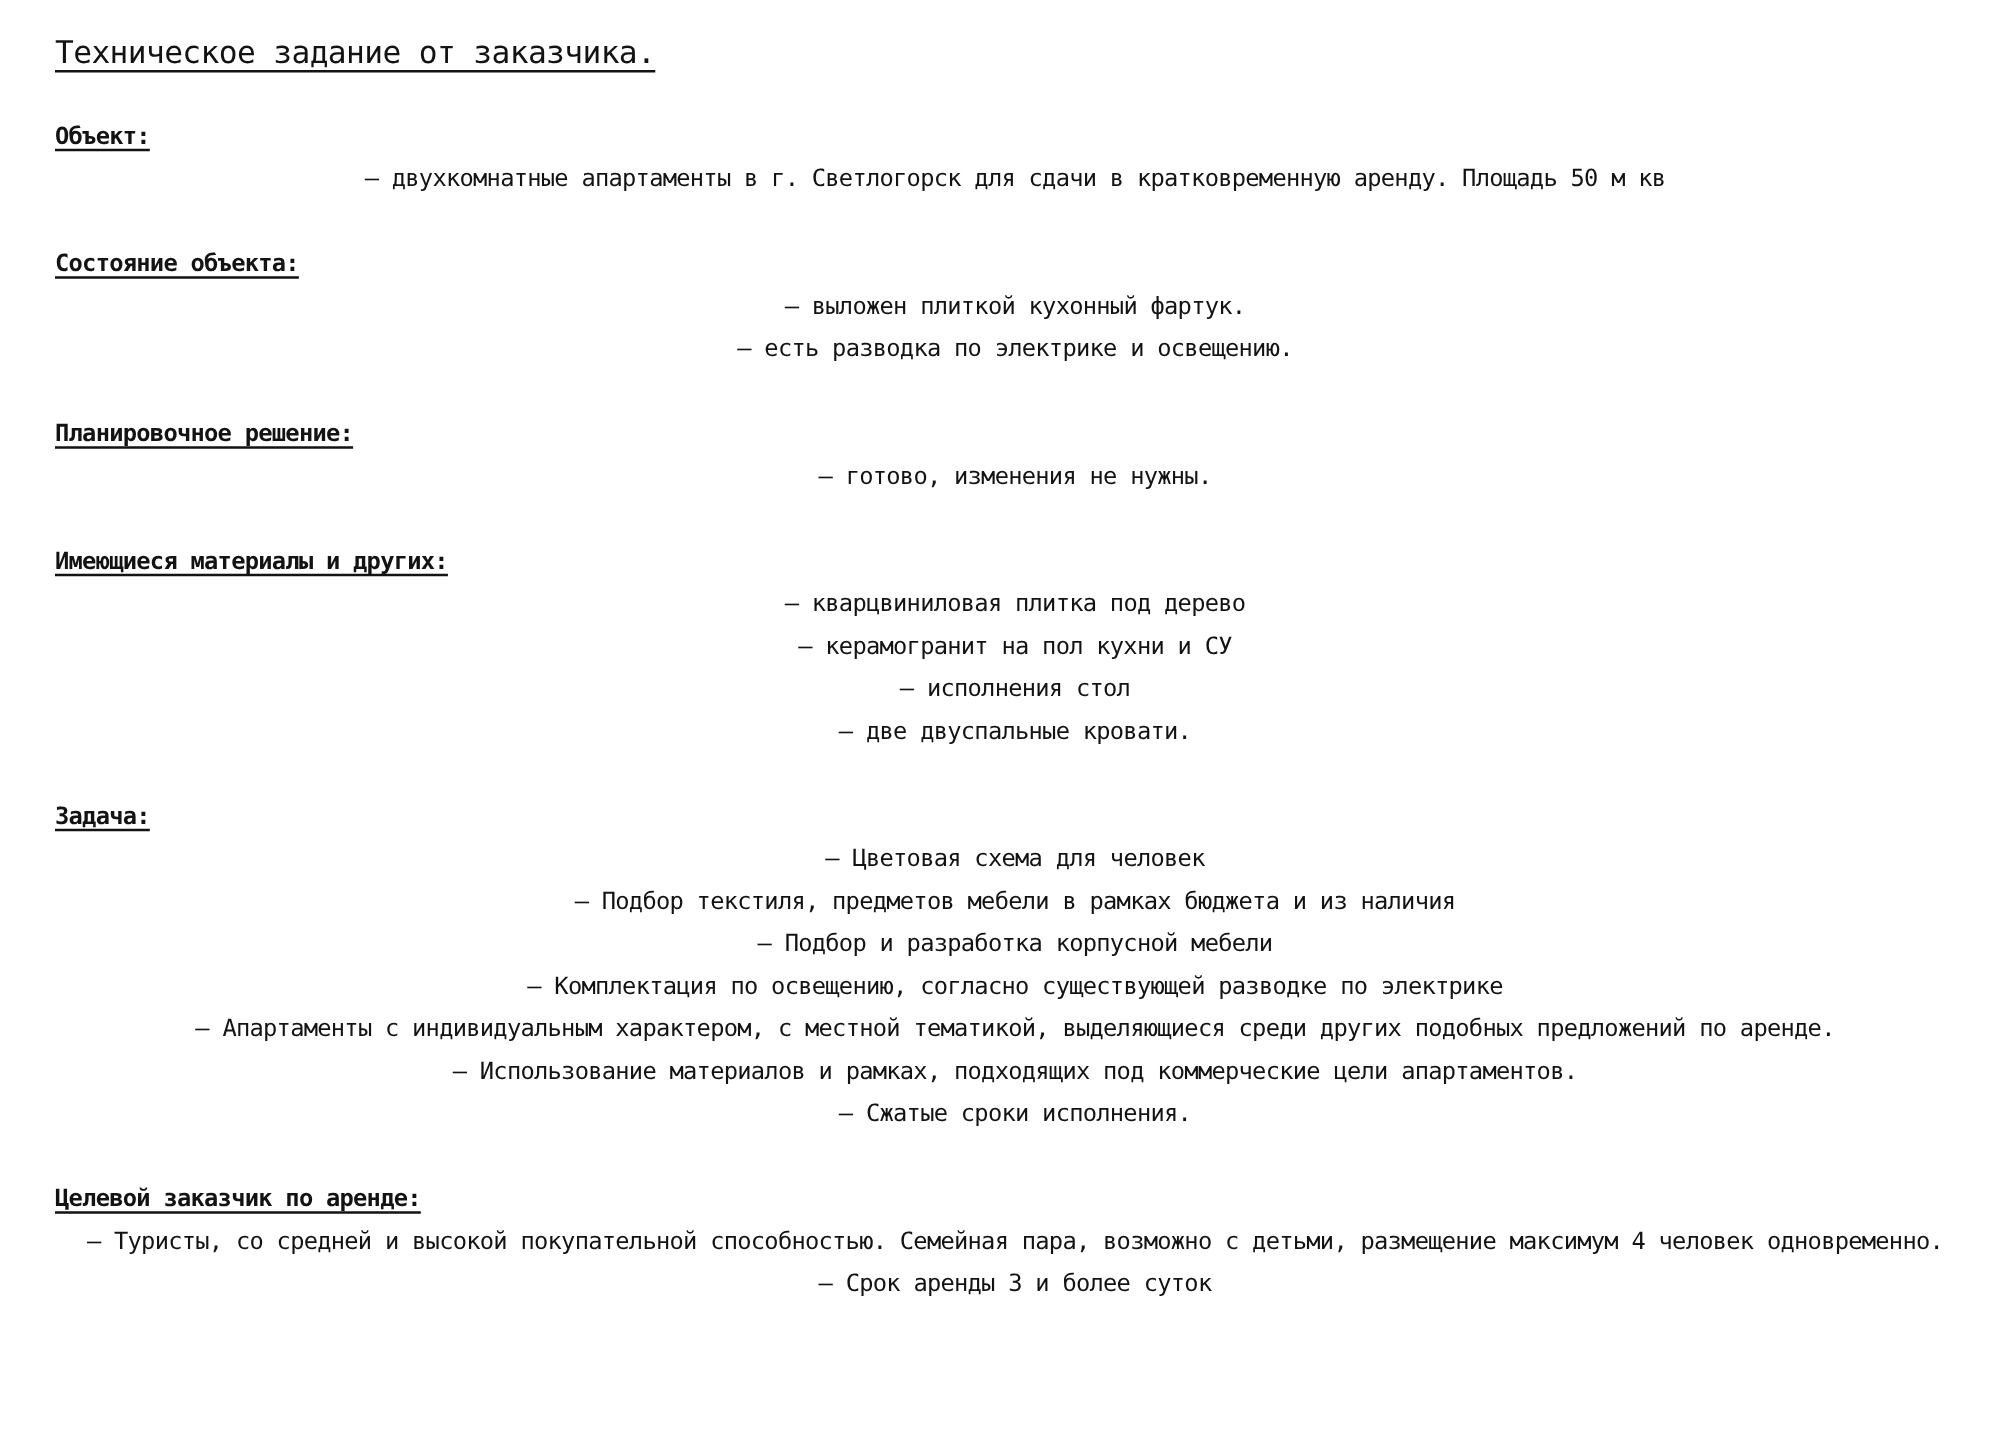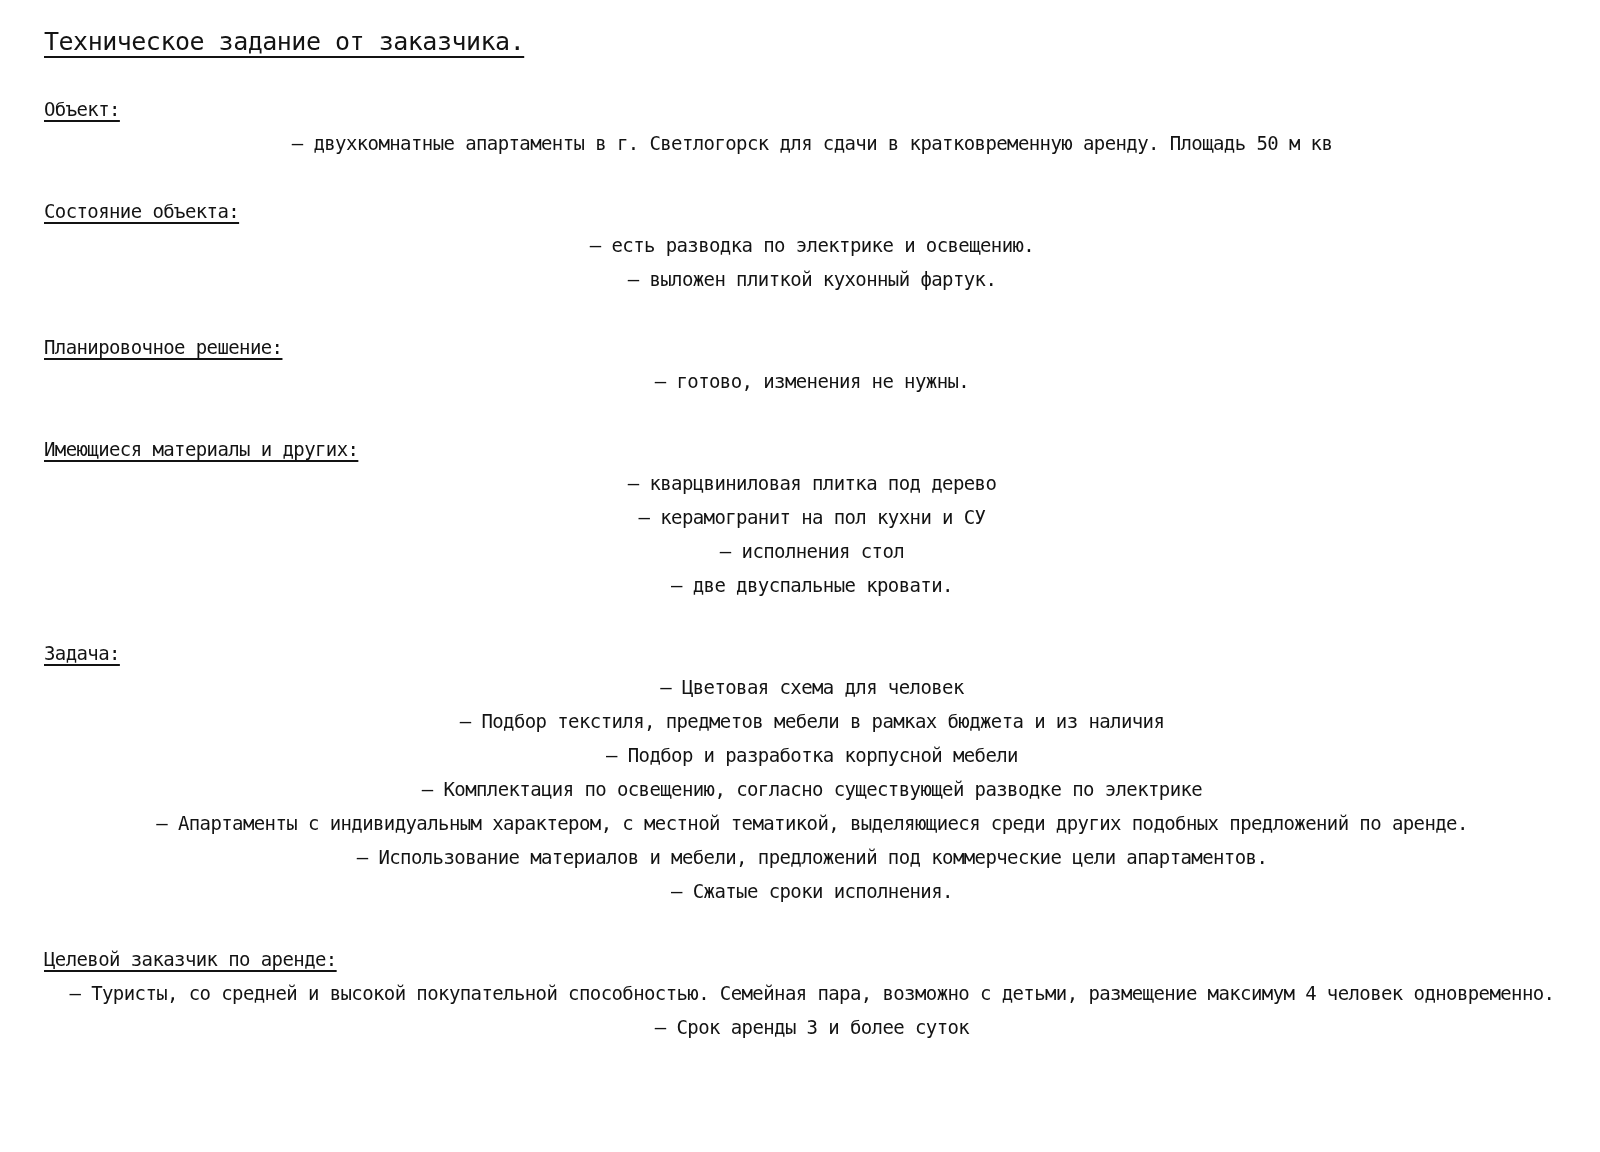--- a/index.html
+++ b/index.html
@@ -27,21 +27,21 @@
     text-decoration: underline;
     text-decoration-thickness: 2px;
     text-underline-offset: 6px;
     white-space: pre;
   }
   .sec {
     margin: 0 0 34px 0;
   }
   .sec-heading {
     font-size: 19px;
-    font-weight: normal;
+    font-weight: bold;
     line-height: 34px;
     margin: 0;
     text-decoration: underline;
     text-decoration-thickness: 1.5px;
     text-underline-offset: 4px;
     white-space: pre;
   }
   .items {
     list-style: none;
     margin: 0;
@@ -64,22 +64,22 @@
   <section class="sec">
     <h2 class="sec-heading">Объект:</h2>
     <ul class="items">
       <li>– двухкомнатные апартаменты в г. Светлогорск для сдачи в кратковременную аренду. Площадь 50 м кв</li>
     </ul>
   </section>
 
   <section class="sec">
     <h2 class="sec-heading">Состояние объекта:</h2>
     <ul class="items">
+      <li>– выложен плиткой кухонный фартук.</li>
       <li>– есть разводка по электрике и освещению.</li>
-      <li>– выложен плиткой кухонный фартук.</li>
     </ul>
   </section>
 
   <section class="sec">
     <h2 class="sec-heading">Планировочное решение:</h2>
     <ul class="items">
       <li>– готово, изменения не нужны.</li>
     </ul>
   </section>
 
@@ -94,21 +94,21 @@
   </section>
 
   <section class="sec">
     <h2 class="sec-heading">Задача:</h2>
     <ul class="items">
       <li>– Цветовая схема для человек</li>
       <li>– Подбор текстиля, предметов мебели в рамках бюджета и из наличия</li>
       <li>– Подбор и разработка корпусной мебели</li>
       <li>– Комплектация по освещению, согласно существующей разводке по электрике</li>
       <li>– Апартаменты с индивидуальным характером, с местной тематикой, выделяющиеся среди других подобных предложений по аренде.</li>
-      <li>– Использование материалов и мебели, предложений под коммерческие цели апартаментов.</li>
+      <li>– Использование материалов и рамках, подходящих под коммерческие цели апартаментов.</li>
       <li>– Сжатые сроки исполнения.</li>
     </ul>
   </section>
 
   <section class="sec">
     <h2 class="sec-heading">Целевой заказчик по аренде:</h2>
     <ul class="items">
       <li>– Туристы, со средней и высокой покупательной способностью. Семейная пара, возможно с детьми, размещение максимум 4 человек одновременно.</li>
       <li>– Срок аренды 3 и более суток</li>
     </ul>

